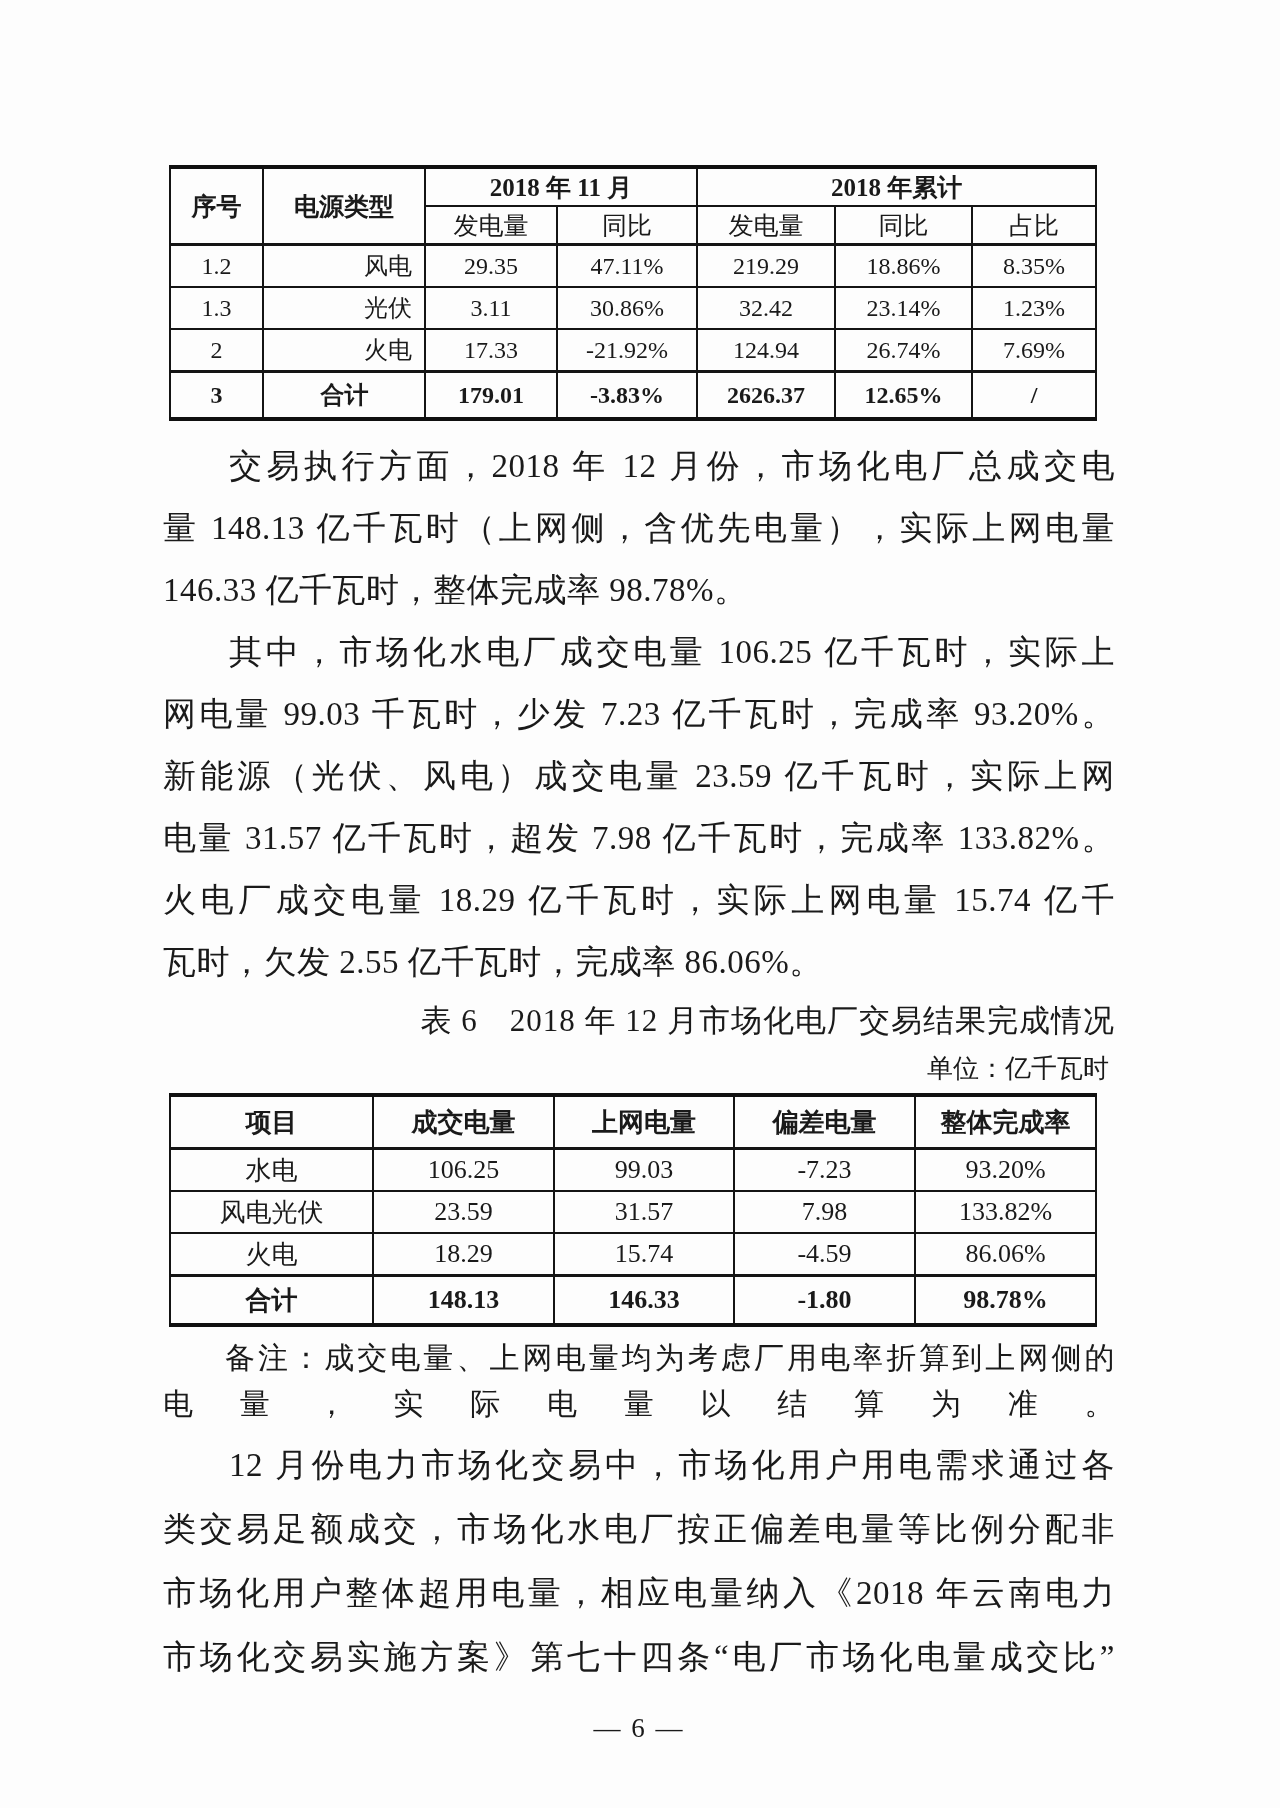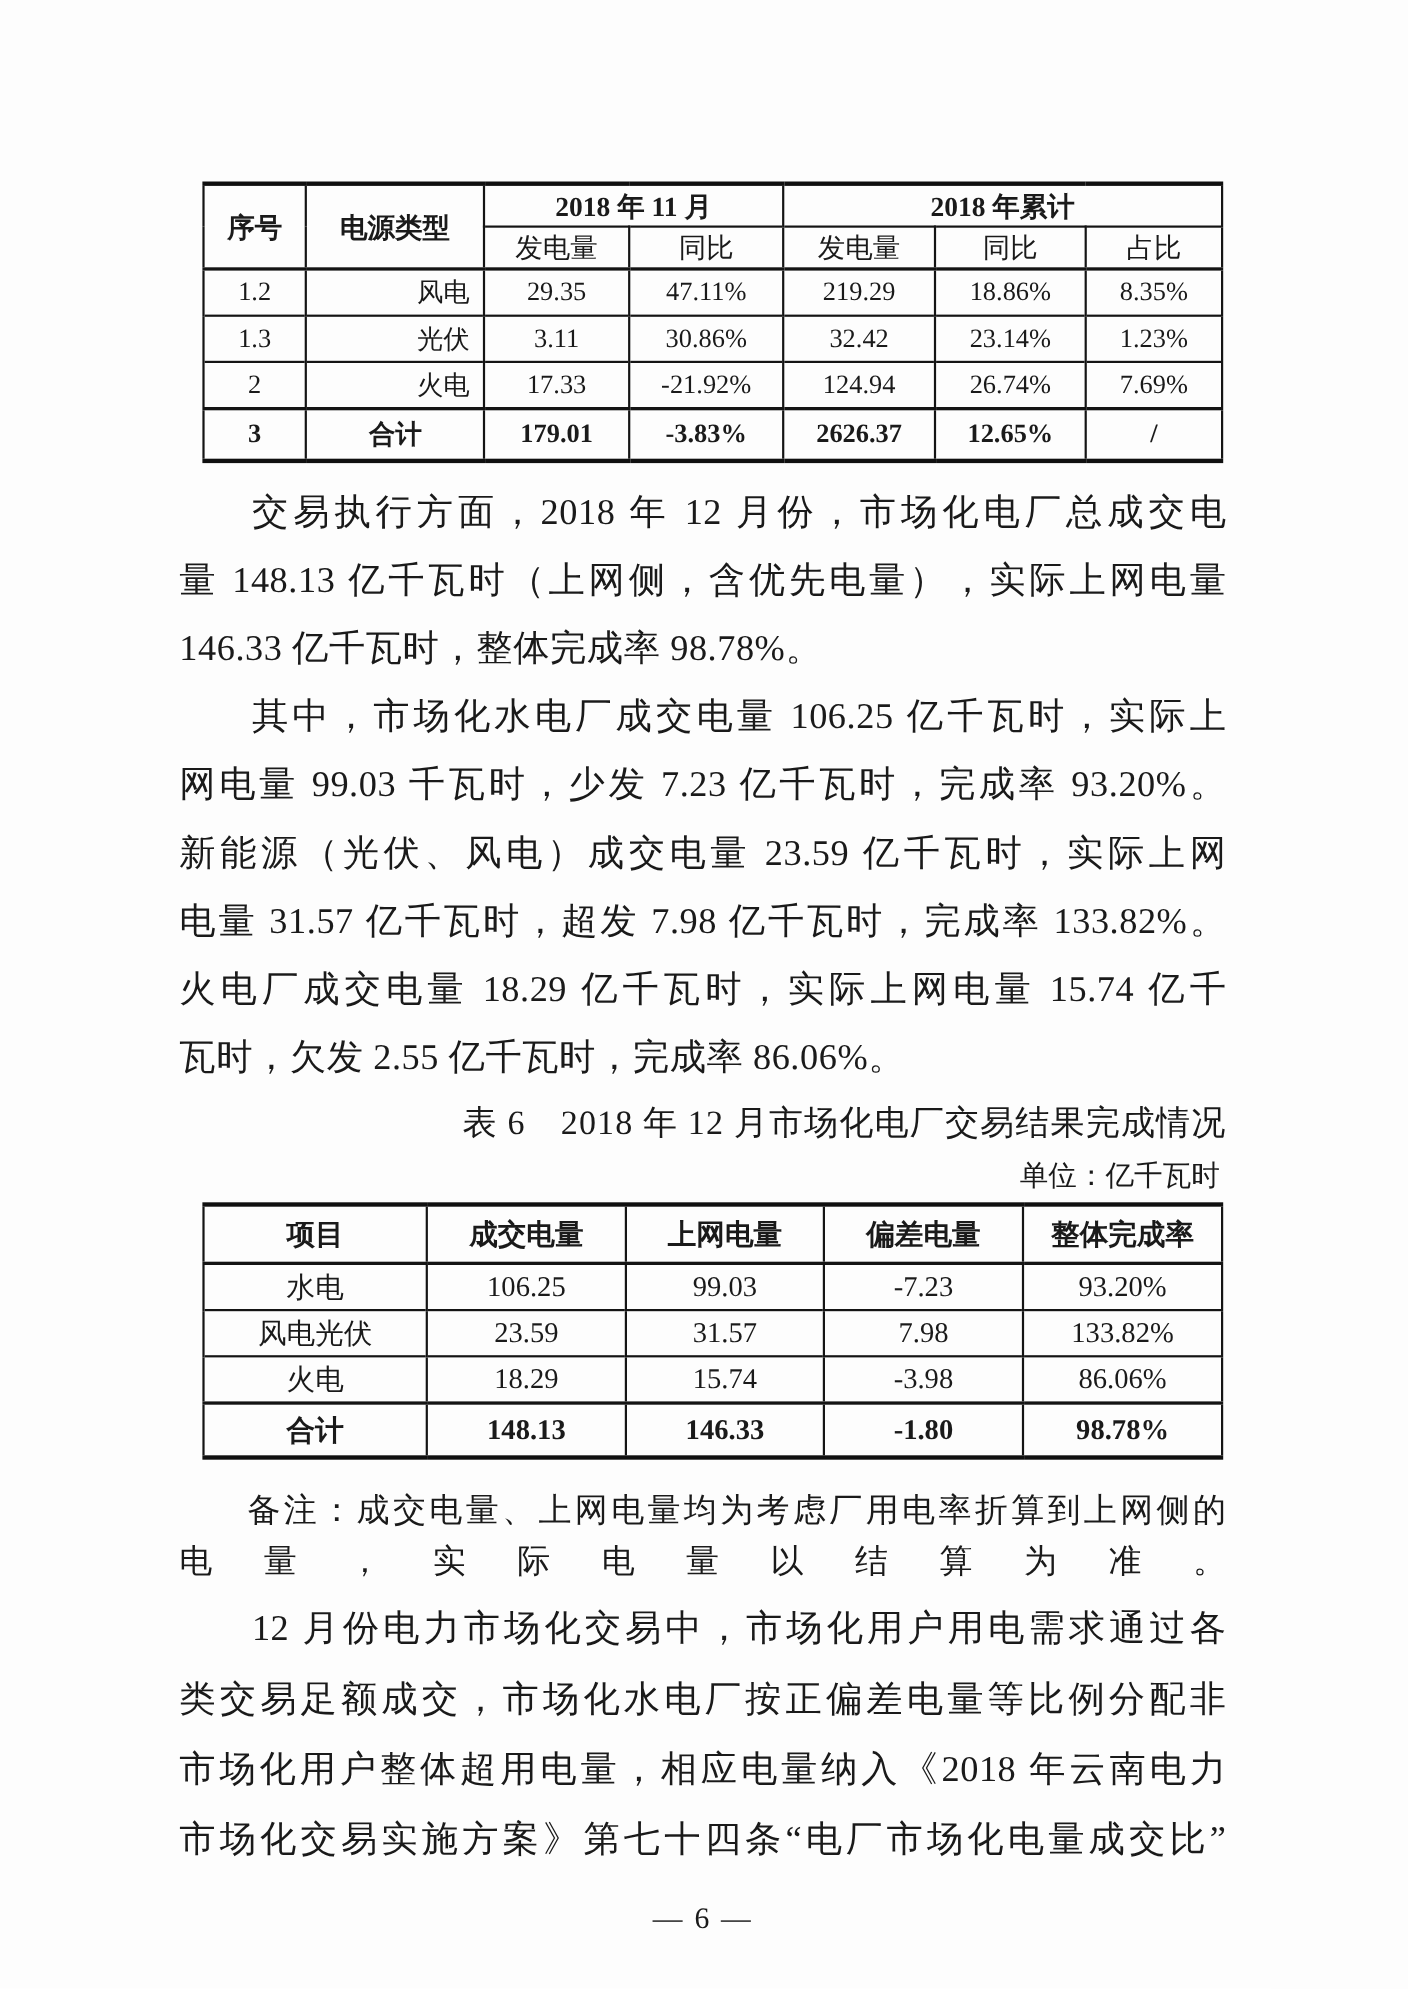--- a/index.html
+++ b/index.html
@@ -7,21 +7,21 @@
     position:relative;
     width:1280px;height:1808px;
     background:#fdfdfd;
     color:#1a1a1a;
     font-family:"Liberation Serif","DejaVu Serif",serif;
     box-sizing:border-box;
     padding:165px 165px 0 163px;
     overflow:hidden;
   }
   
-  table{border-collapse:collapse;table-layout:fixed;margin-left:21px;width:926px;}
+  table{border-collapse:collapse;table-layout:fixed;margin-left:6px;width:926px;}
   td,th{overflow:hidden;white-space:nowrap;}
   .t1{font-size:24px;}
   .t1 th,.t1 td{border-left:2px solid #141414;border-right:2px solid #141414;text-align:center;vertical-align:middle;}
   .t1 tr.h1 th{border-top:4px solid #101010;height:34px;font-weight:bold;font-size:25px;}
   .t1 tr.h2 th{border-top:2px solid #141414;height:34px;font-weight:normal;font-size:25px;}
   .t1 tr.dr td{border-top:3px solid #141414;height:38px;}
   .t1 tr.dr + tr.dr td{border-top:2px solid #141414;}
   .t1 tr.total td{border-top:3px solid #141414;border-bottom:4px solid #101010;height:42px;font-weight:bold;}
   .t1 td.rtype{text-align:right;padding-right:12px;}
   .t1 tr.total td.rtype{text-align:center;padding-right:0;}
@@ -48,21 +48,21 @@
   .ind{text-indent:66px;}
   .caption{
     font-size:31px;font-weight:400;
     height:56px;line-height:56px;
     text-align:right;letter-spacing:1px;
   }
   .unitline{
     font-size:26px;height:44px;line-height:40px;
     text-align:right;padding-right:6px;
   }
-  .note{margin-top:24px;width:952px;}
+  .note{margin-top:8px;width:952px;}
   .nline{
     font-size:30px;line-height:46px;height:46px;
     text-align:justify;text-align-last:justify;letter-spacing:0.5px;
   }
   .nind{text-indent:62px;}
   .p3{margin-top:6px;}
   .p3 .bline{line-height:64px;height:64px;}
   .pageno{
     margin-top:24px;
     text-align:center;
@@ -183,21 +183,21 @@
         <td>风电光伏</td>
         <td>23.59</td>
         <td>31.57</td>
         <td>7.98</td>
         <td>133.82%</td>
       </tr>
       <tr class="dr">
         <td>火电</td>
         <td>18.29</td>
         <td>15.74</td>
-        <td>-3.98</td>
+        <td>-4.59</td>
         <td>86.06%</td>
       </tr>
       <tr class="total">
         <td>合计</td>
         <td>148.13</td>
         <td>146.33</td>
         <td>-1.80</td>
         <td>98.78%</td>
       </tr>
     </tbody>

